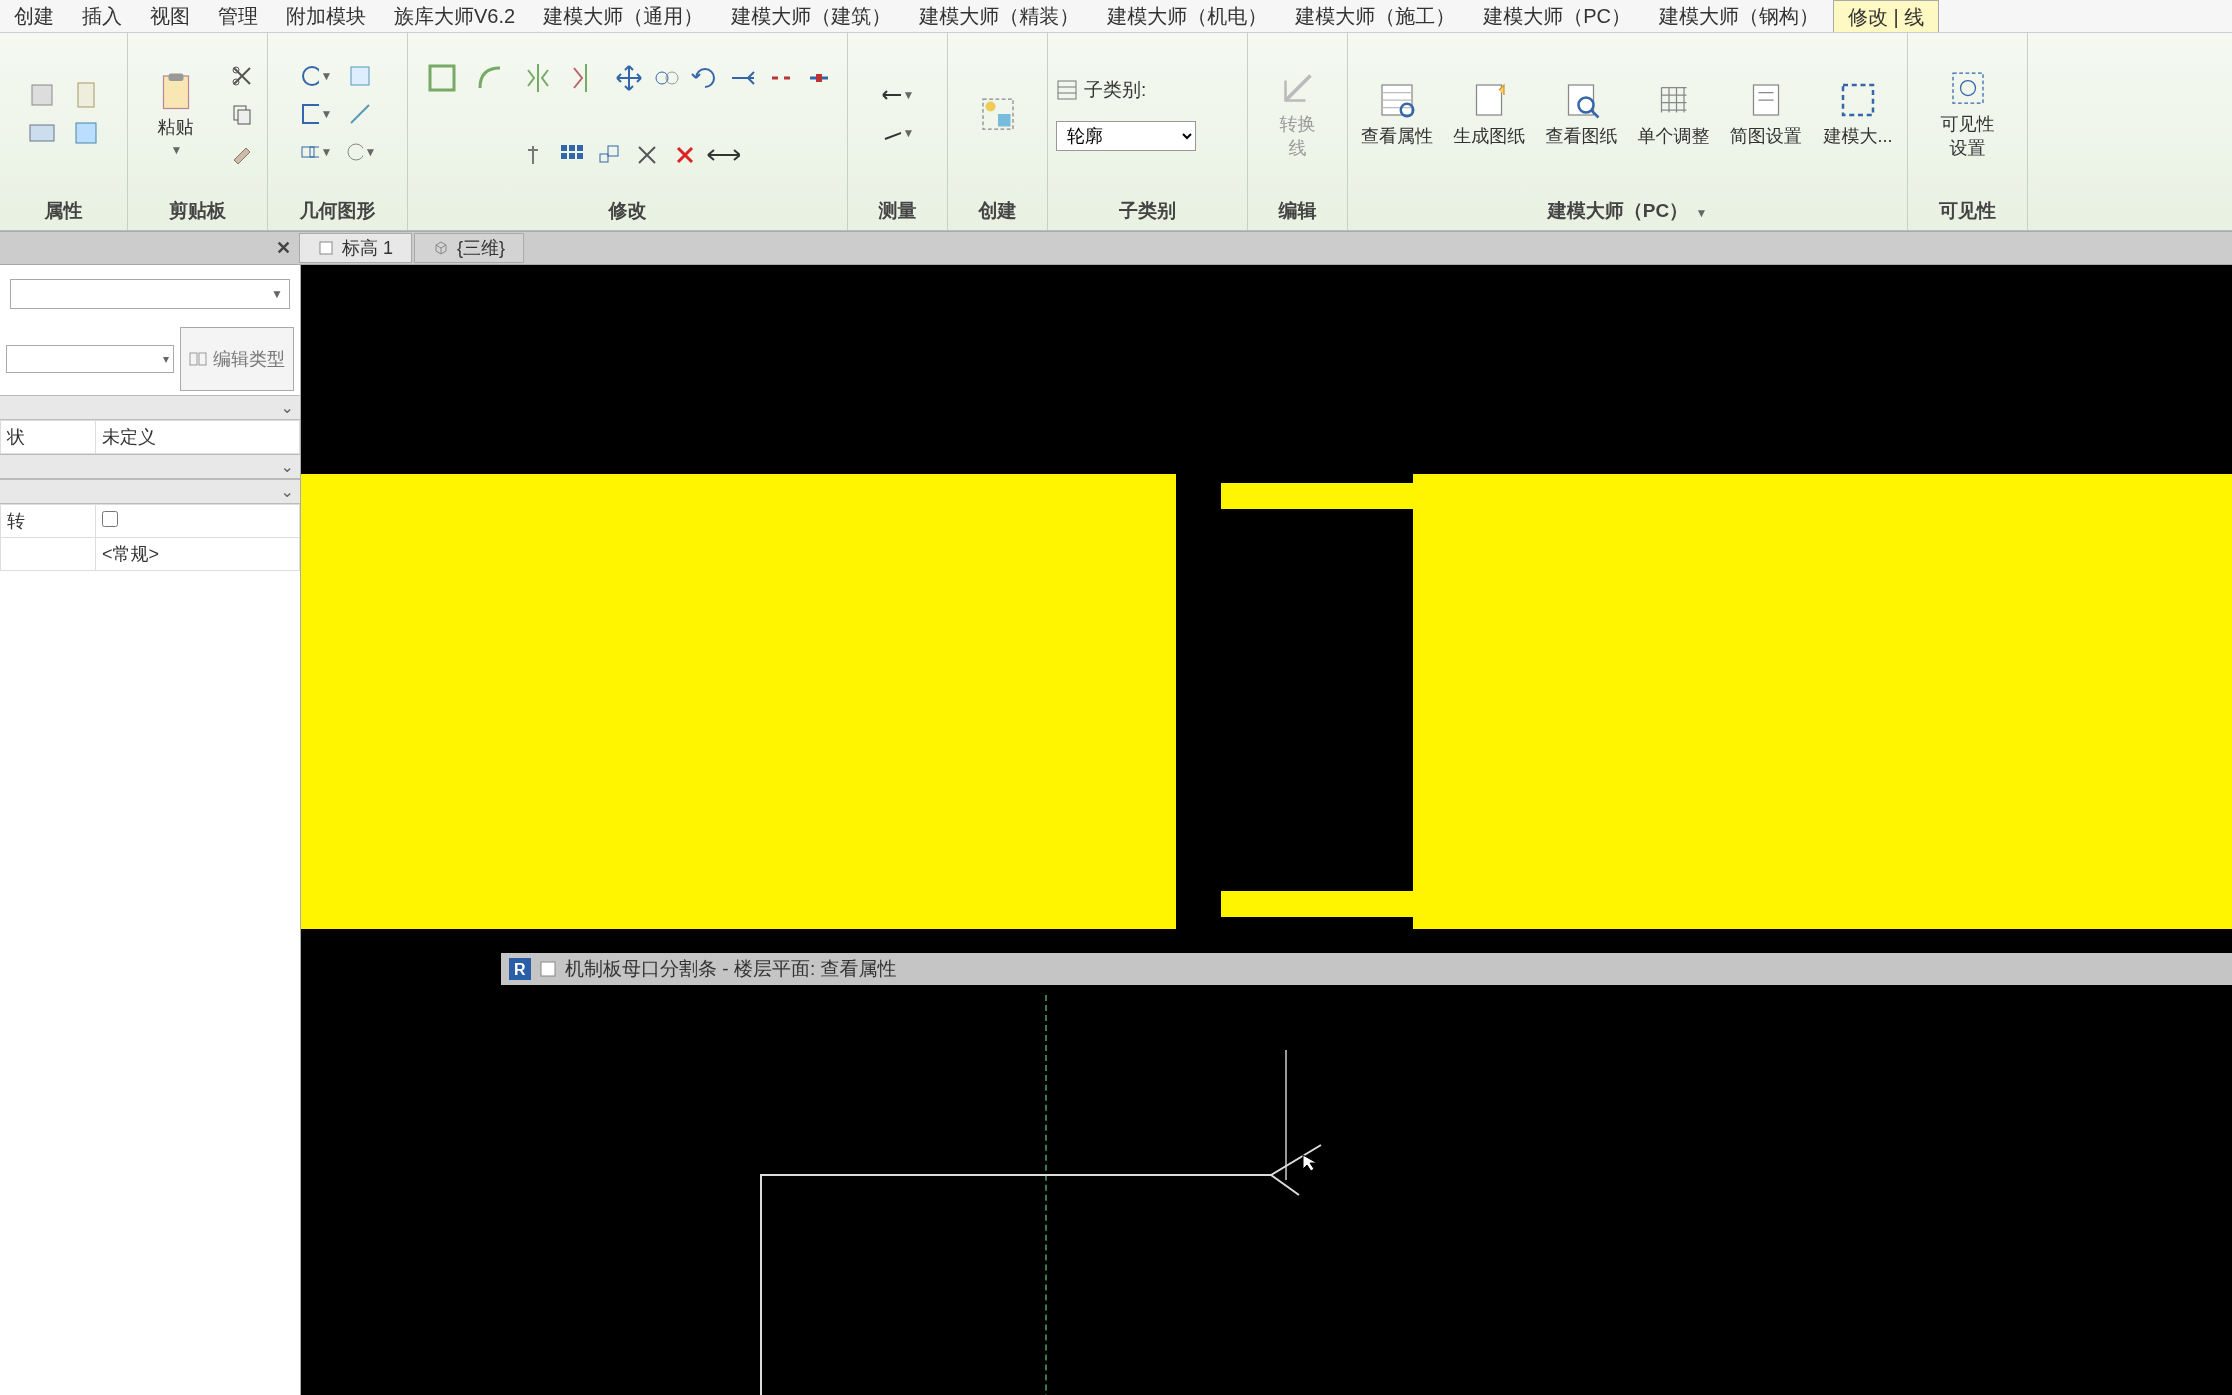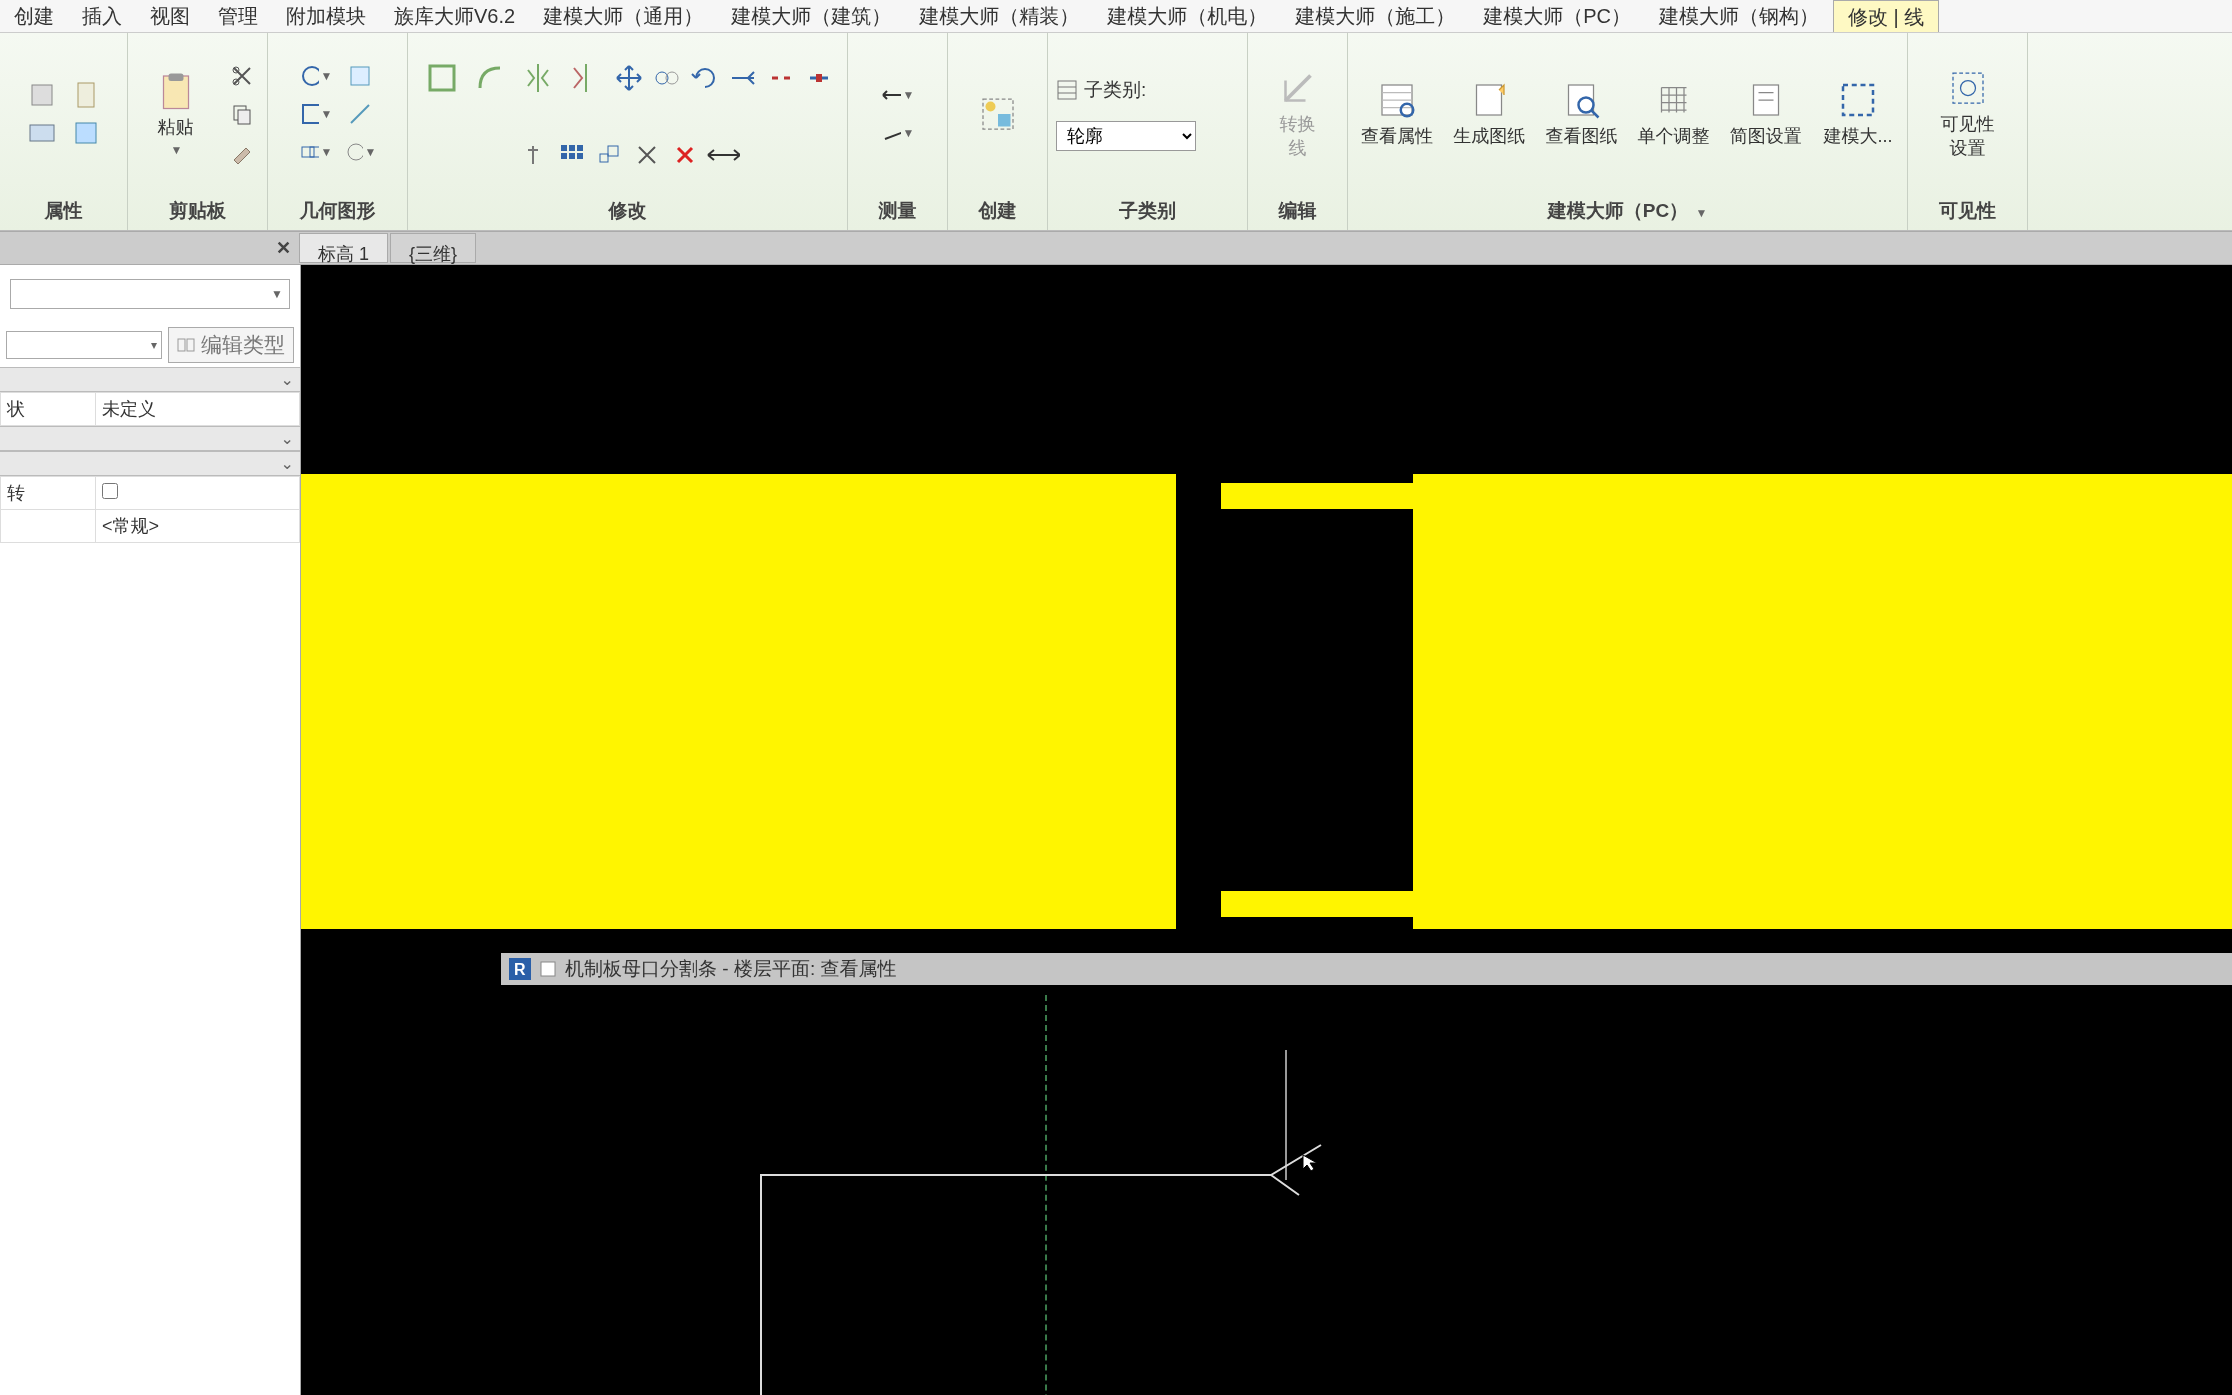--- a/index.html
+++ b/index.html
@@ -23,33 +23,33 @@
 .smallbtn { width:34px; height:32px; display:flex; align-items:center; justify-content:center; border:none; background:none; cursor:pointer; }
 svg { pointer-events:none; }
 
 .subcat-row { display:flex; align-items:center; gap:6px; margin:4px 0; }
 .subcat-row select { width:140px; height:30px; font-size:18px; background:#fff; border:1px solid #999; padding:0 6px; }
 
 .dd-arrow { font-size:12px; color:#666; margin-left:2px; }
 
 
 .viewtabs { display:flex; height:34px; background:#ccc; border-top:1px solid #aaa; border-bottom:1px solid #aaa; align-items:center; padding-left:2px; }
-.viewtab { display:flex; align-items:center; padding:0 18px; gap:8px; height:30px; background:#d3d3d3; border:1px solid #aaa; margin-right:2px; font-size:18px;flex-direction:column; }
+.viewtab { display:flex; align-items:center; padding:0 18px; gap:8px; height:30px; background:#d3d3d3; border:1px solid #aaa; margin-right:2px; font-size:18px; }
 .viewtab .vicon { width:16px; height:16px; }
 .viewtab.active { background:#e8e8e8; }
 .closex { color:#444; font-size:18px; cursor:pointer; margin-left:10px; font-weight:bold; }
 
 
 .workspace { position:relative; height:1375px; display:flex; }
 .proppanel { width:301px; background:#fff; border-right:1px solid #aaa; font-size:18px; color:#333; }
 .proppanel .typebox { display:flex; align-items:center; gap:6px; height:58px; padding:6px 10px; }
 .proppanel .typebox .combo { flex:1; height:30px; border:1px solid #aaa; display:flex; align-items:center; justify-content:flex-end; padding:0 6px; background:#fff; }
 .proppanel .row2 { display:flex; align-items:center; gap:6px; padding:4px 6px; }
 .proppanel .row2 .sel { flex:1; height:28px; border:1px solid #aaa; display:flex; align-items:center; justify-content:flex-end; padding:0 4px; }
-.edit-type-btn { border:1px solid #aaa; background:#f4f4f4; padding:3px 8px; font-size:21px; color:#777; display:flex; align-items:center; gap:6px; }
+.edit-type-btn { border:1px solid #aaa; background:#f4f4f4; padding:19px 8px; font-size:18px; color:#777; display:flex; align-items:center; gap:6px; }
 .grp-head { background:#e8e8e8; border-top:1px solid #bbb; border-bottom:1px solid #bbb; font-size:16px; padding:2px 6px; display:flex; justify-content:flex-end; color:#666; }
 table.props { width:100%; border-collapse:collapse; }
 table.props td { border:1px solid #ddd; padding:4px 6px; font-size:18px; }
 table.props td.lab { width:95px; }
 input[type=checkbox]{ width:16px; height:16px; }
 
 .viewarea { flex:1; position:relative; background:#000; }
 .yellowband { position:absolute; left:0; right:0; top:209px; height:455px; background:#fff500; }
 .blackgap { position:absolute; left:875px; top:209px; width:237px; height:455px; background:#000; }
 .notch-top { position:absolute; left:920px; top:218px; width:195px; height:26px; background:#fff500; z-index:2; }

